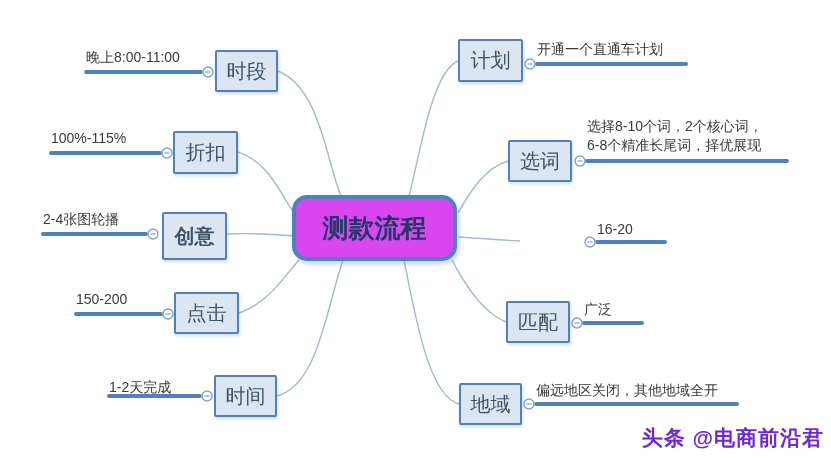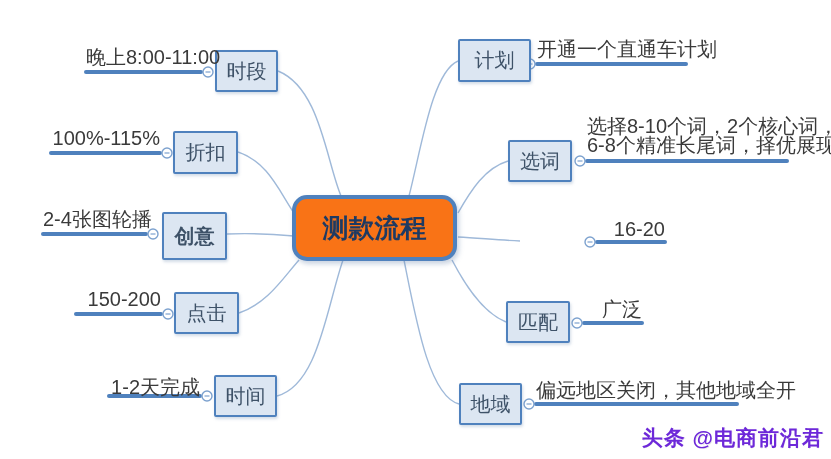--- a/index.html
+++ b/index.html
@@ -15,26 +15,26 @@
     border-radius:2px;
     display:flex;align-items:center;justify-content:center;
     font-size:20px;color:#3e5268;
     box-shadow:1px 2px 3px rgba(110,140,175,0.30);
     box-sizing:border-box;
     cursor:default;
   }
   .node.center{
     border-width:4px;border-radius:15px;
     font-size:26px;font-weight:bold;color:#1d3a63;
-    background:#f97316;
+    background:#d946ef;
     box-shadow:2px 3px 5px rgba(100,130,170,0.35);
   }
   .leaf-label{
-    position:absolute;font-size:20px;color:#3a3a3a;
-    text-align:right;line-height:19px;white-space:nowrap;
+    position:absolute;font-size:14px;color:#3a3a3a;
+    text-align:left;line-height:19px;white-space:nowrap;
   }
   .watermark{
     position:absolute;left:638px;top:424px;width:186px;
     font-size:21px;font-weight:bold;color:#6d28d9;
     text-align:right;white-space:nowrap;letter-spacing:1px;
     text-shadow:2px 2px 0 #ffffff, 1px 1px 0 #e8e8e8;
   }
   svg .curve{stroke:#9fb9d9;stroke-width:1.4;fill:none;}
   svg .thick{stroke:#4f81bd;stroke-width:4;stroke-linecap:round;}
   svg .toggle circle{fill:#ffffff;stroke:#7da2cf;stroke-width:1.4;}
@@ -124,21 +124,21 @@
   <div class="node" style="left:162px;top:212px;width:65px;height:48px;font-weight:bold;">
     <span>创意</span>
   </div>
   <div class="node" style="left:174px;top:292px;width:65px;height:42px;">
     <span>点击</span>
   </div>
   <div class="node" style="left:214px;top:375px;width:63px;height:42px;">
     <span>时间</span>
   </div>
 
-  <div class="node" style="left:458px;top:39px;width:73px;height:43px;text-align:right;">
+  <div class="node" style="left:458px;top:39px;width:65px;height:43px;text-align:right;">
     <span>计划</span>
   </div>
   <div class="node" style="left:508px;top:140px;width:64px;height:42px;">
     <span>选词</span>
   </div>
   <div class="node" style="left:506px;top:301px;width:64px;height:42px;">
     <span>匹配</span>
   </div>
   <div class="node" style="left:459px;top:383px;width:63px;height:42px;">
     <span>地域</span>

